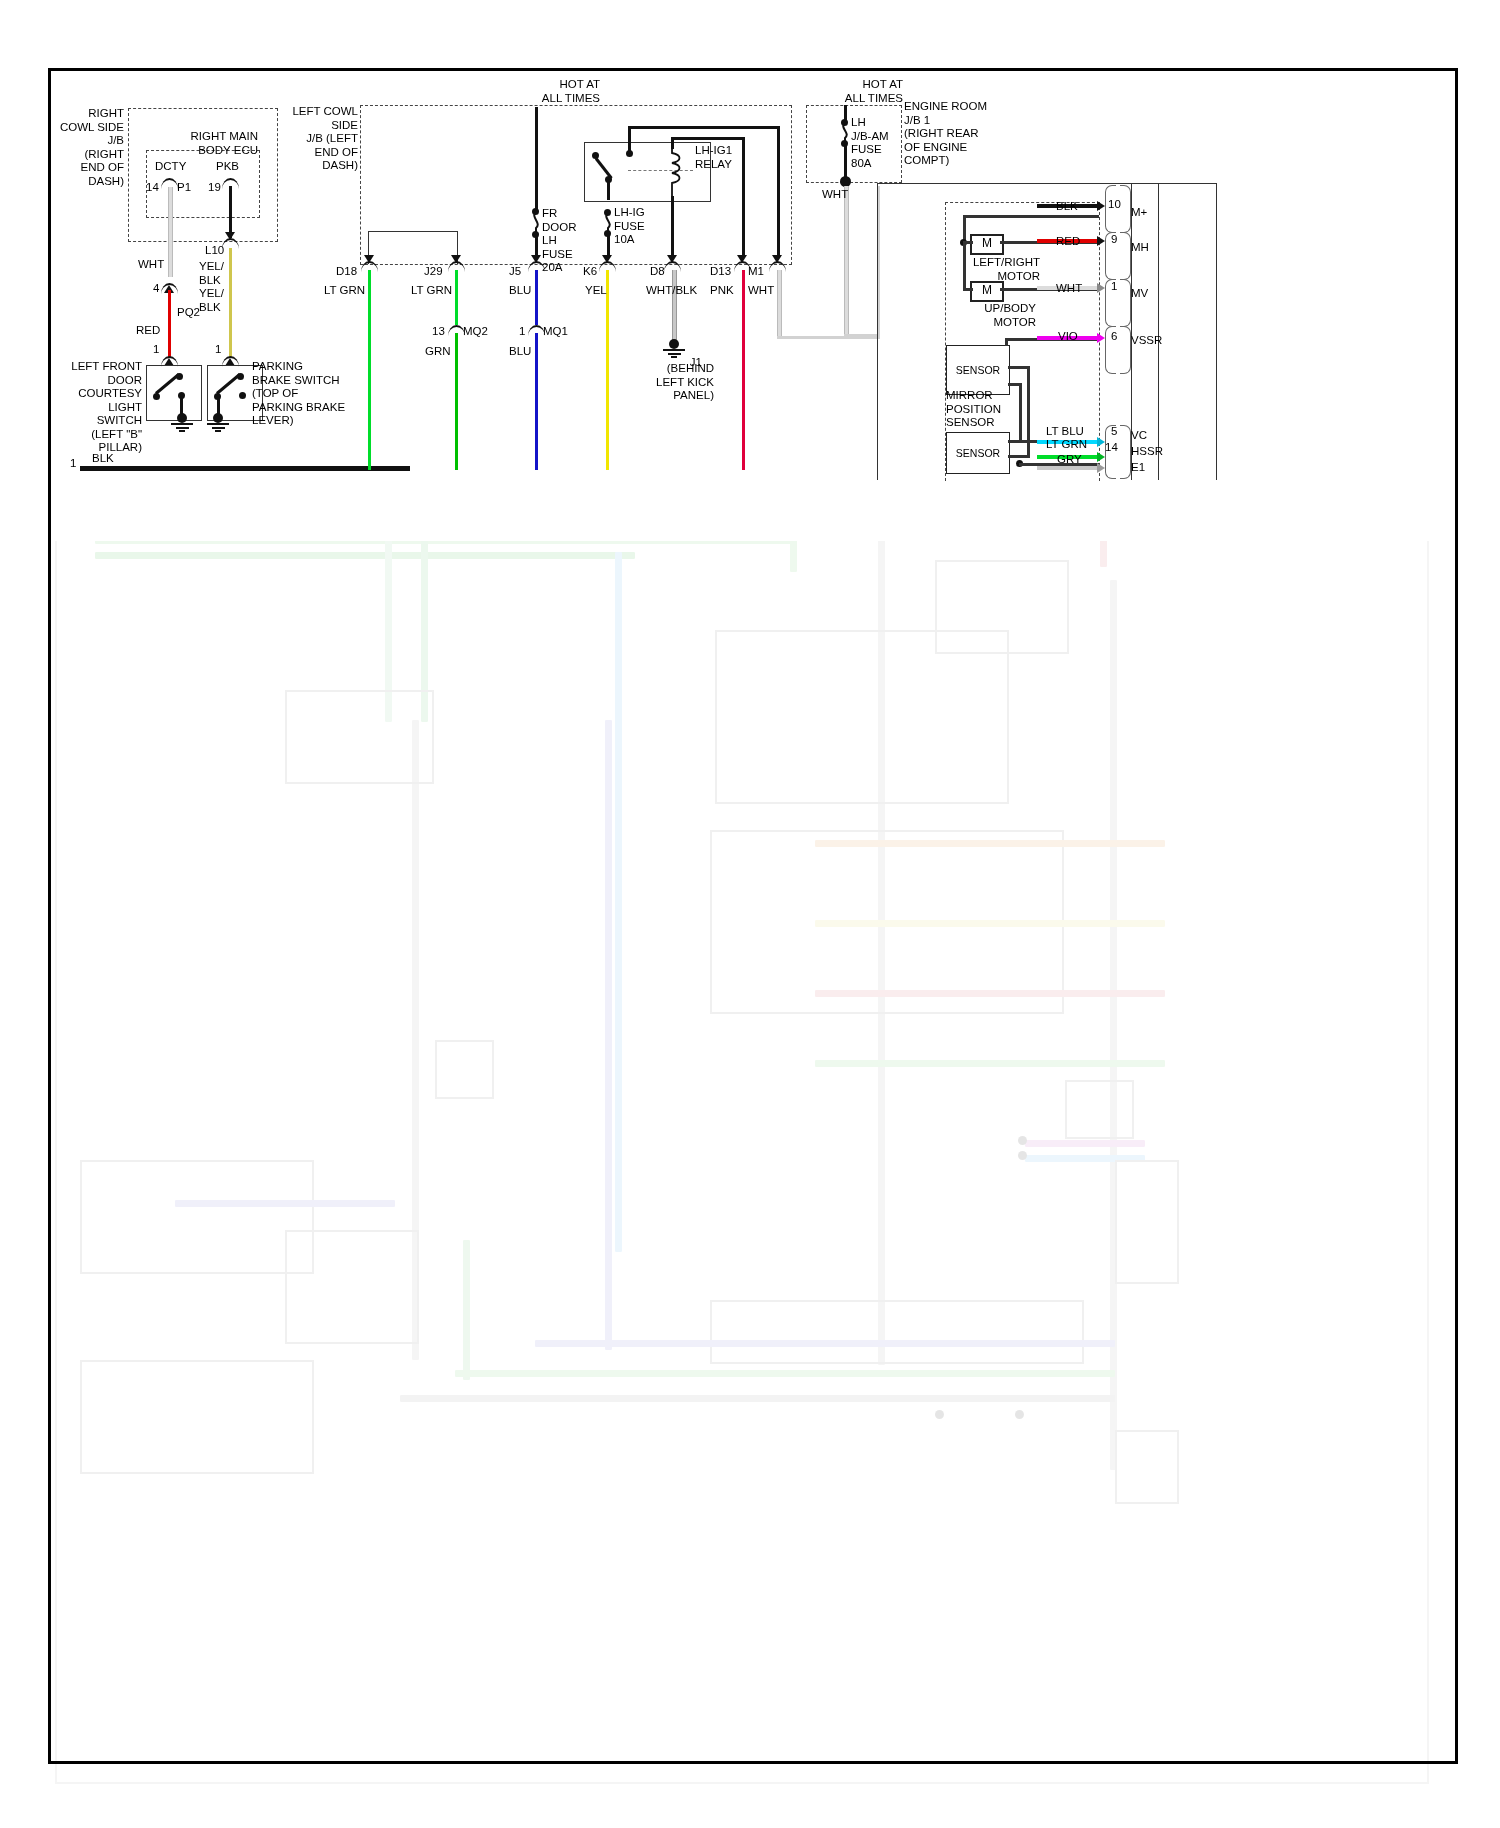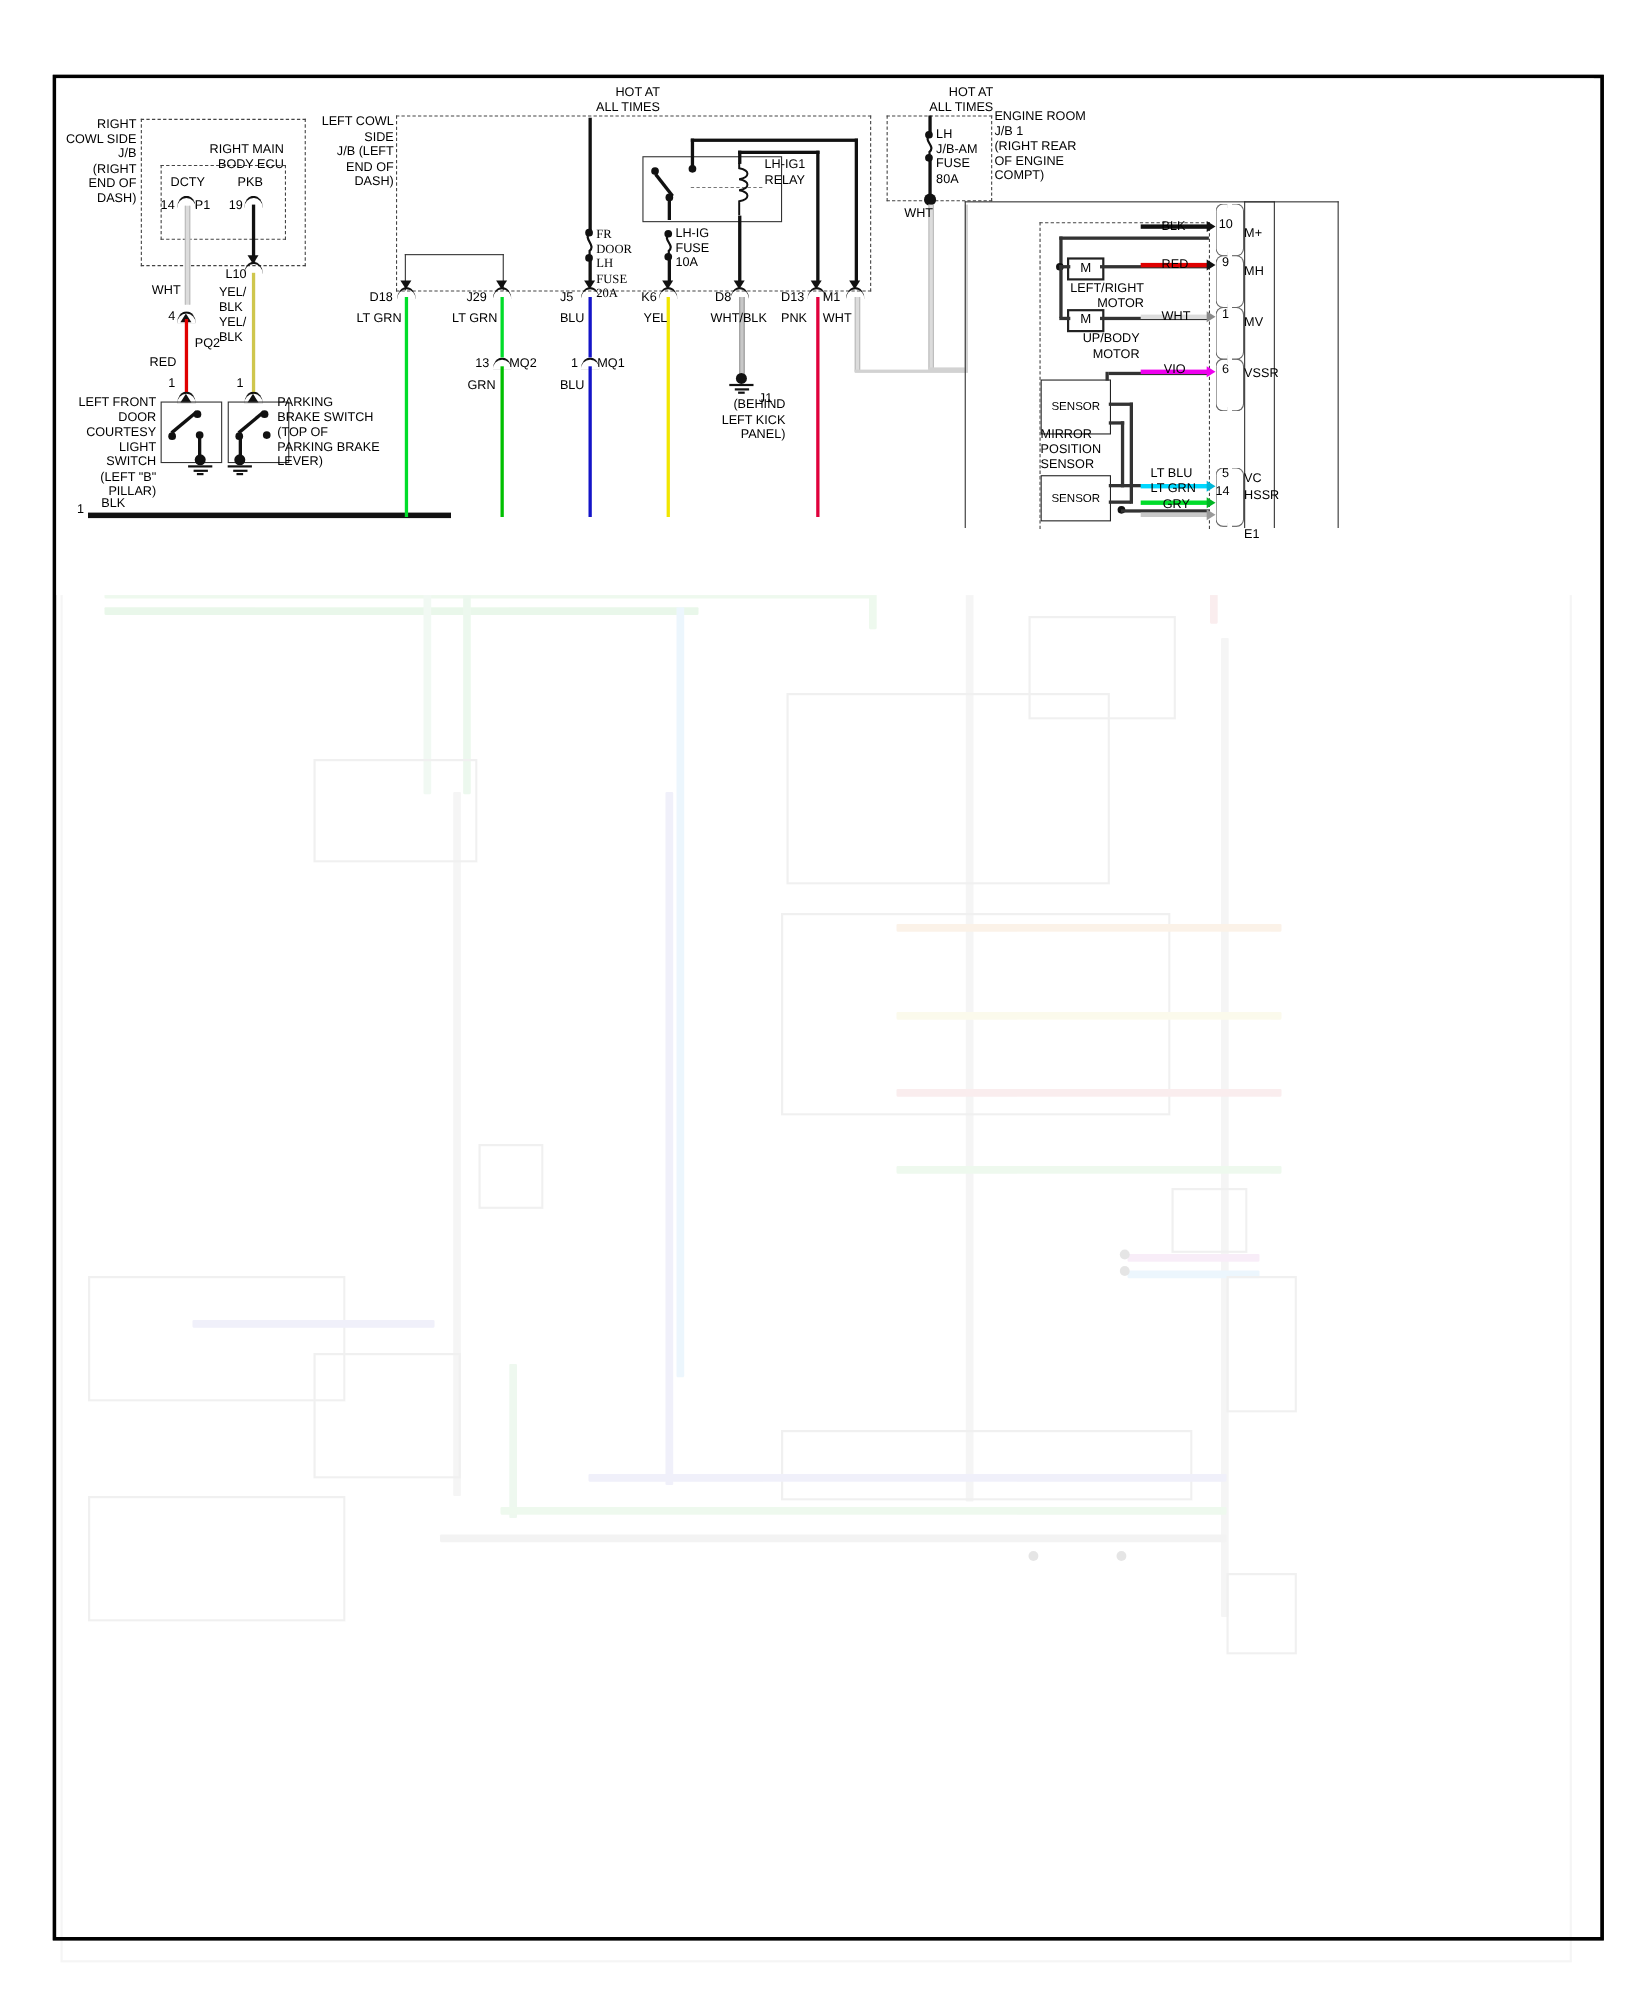--- a/index.html
+++ b/index.html
@@ -241,21 +241,21 @@
 
     <div class="t c" style="left:470px;top:78px;width:130px;">HOT AT
 ALL TIMES</div>
     <div class="wv" style="left:535px;top:107px;height:104px;background:#111;"></div>
 
     <div class="dot" style="left:532px;top:208px;"></div>
     <svg class="fuse" style="left:529px;top:212px;" width="14" height="24">
       <path d="M7 0 C1 5, 13 11, 7 16 L7 24" stroke="#111" stroke-width="2" fill="none"></path>
     </svg>
     <div class="dot" style="left:532px;top:231px;"></div>
-    <div class="t" style="left:542px;top:207px;font-family:Liberation Serif, serif;">FR
+    <div class="t" style="left:542px;top:207px;">FR
 DOOR
 LH
 FUSE
 20A</div>
     <div class="wv" style="left:535px;top:235px;height:22px;background:#111;"></div>
     <div class="arrowdn" style="left:531px;top:255px;"></div>
     <div class="conn" style="left:528px;top:261px;"></div>
     <div class="t" style="left:509px;top:265px;">J5</div>
     <div class="wv" style="left:535px;top:270px;height:55px;background:#1414c8;"></div>
     <div class="t" style="left:509px;top:284px;">BLU</div>
@@ -440,16 +440,16 @@
     <div class="t" style="left:1111px;top:425px;">5</div>
     <div class="t" style="left:1105px;top:441px;">14</div>
 
     <div class="sbox" style="left:1131px;top:183px;width:84px;height:296px;border-bottom:none;"></div>
     <div class="t" style="left:1131px;top:206px;">M+</div>
     <div class="t" style="left:1131px;top:241px;">MH</div>
     <div class="t" style="left:1131px;top:287px;">MV</div>
     <div class="t" style="left:1131px;top:334px;">VSSR</div>
     <div class="t" style="left:1131px;top:429px;">VC</div>
     <div class="t" style="left:1131px;top:445px;">HSSR</div>
-    <div class="t" style="left:1131px;top:461px;margin-top:19px;">E1</div>
+    <div class="t" style="left:1131px;top:461px;">E1</div>
 
   </div>
 </div>
 
 </body></html>

